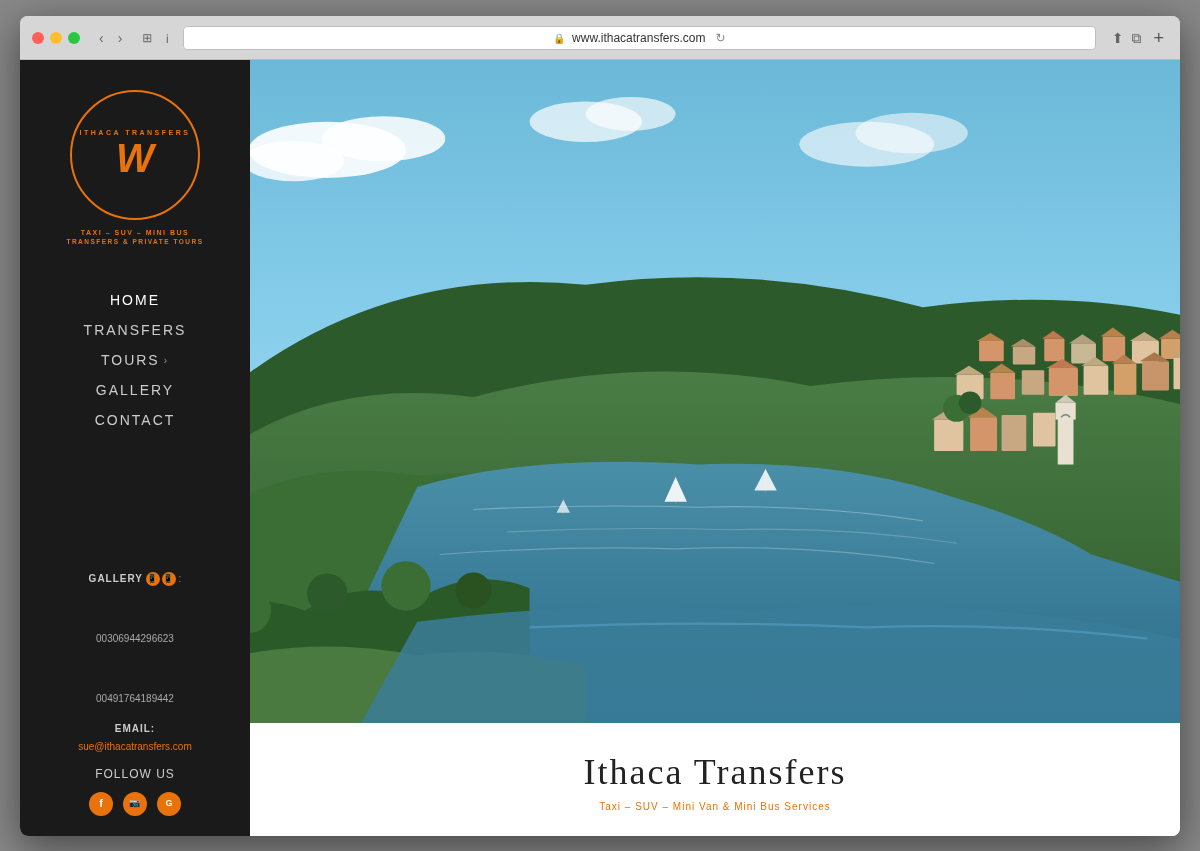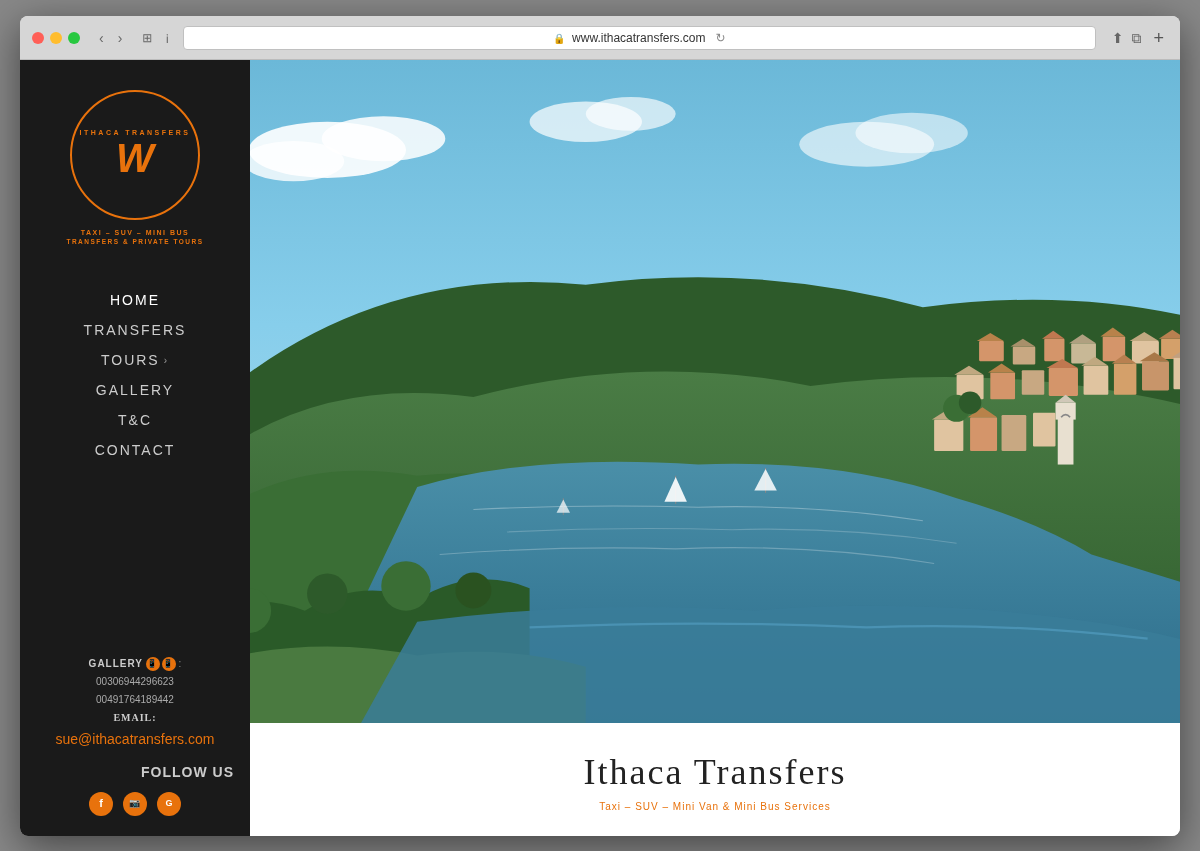--- a/index.html
+++ b/index.html
@@ -237,36 +237,36 @@
     .sidebar-contact .label {
       color: #ccc;
       font-size: 10px;
       font-weight: bold;
       letter-spacing: 1px;
     }
 
     .sidebar-contact .phone {
       color: #aaa;
       font-size: 10px;
+      margin-top: 42px;
     }
 
     .sidebar-contact .email-link {
       color: #e8720c;
       text-decoration: none;
-      font-size: 14px;
+      font-size: 10px;
     }
 
     .follow-label {
       color: #ccc;
-      font-size: 14px;
-      font-weight: bold;
+      font-size: 12px;
+      font-weight: normal;
       letter-spacing: 1px;
       margin-top: 8px;
       display: block;
-      text-align: right;
     }
 
     .social-icons {
       display: flex;
       gap: 10px;
       justify-content: center;
       margin-top: 6px;
     }
 
     .social-icon {
@@ -407,36 +407,35 @@
       </div>
 
       <nav class="nav-menu">
         <a class="nav-item active">HOME</a>
         <a class="nav-item">TRANSFERS</a>
         <a class="nav-item">
           <span>TOURS</span>
           <span class="nav-arrow">›</span>
         </a>
         <a class="nav-item">GALLERY</a>
-        <a class="nav-item">T&amp;C</a>
         <a class="nav-item">CONTACT</a>
       </nav>
 
       <div class="sidebar-contact">
         <div>
           <span class="label">GALLERY</span>
           <span class="phone-icons">
             <span class="phone-icon-sm">📱</span>
             <span class="phone-icon-sm">📱</span>
           </span>
           :
         </div>
         <div class="phone">00306944296623</div>
         <div class="phone">00491764189442</div>
-        <div style="margin-top:0;font-family:Liberation Serif, serif;">
+        <div style="margin-top:12px;">
           <span class="label">EMAIL:</span>
         </div>
         <a class="email-link">sue@ithacatransfers.com</a>
         <div>
           <span class="follow-label">FOLLOW US</span>
         </div>
         <div class="social-icons">
           <div class="social-icon">f</div>
           <div class="social-icon" style="font-size:9px;">📷</div>
           <div class="social-icon" style="font-size:9px;">G</div>

